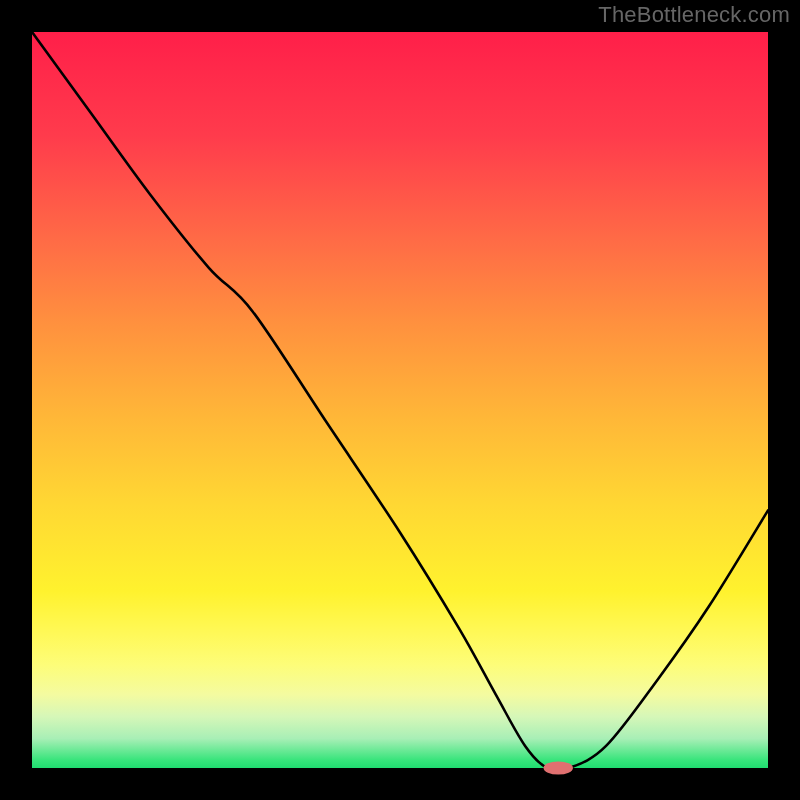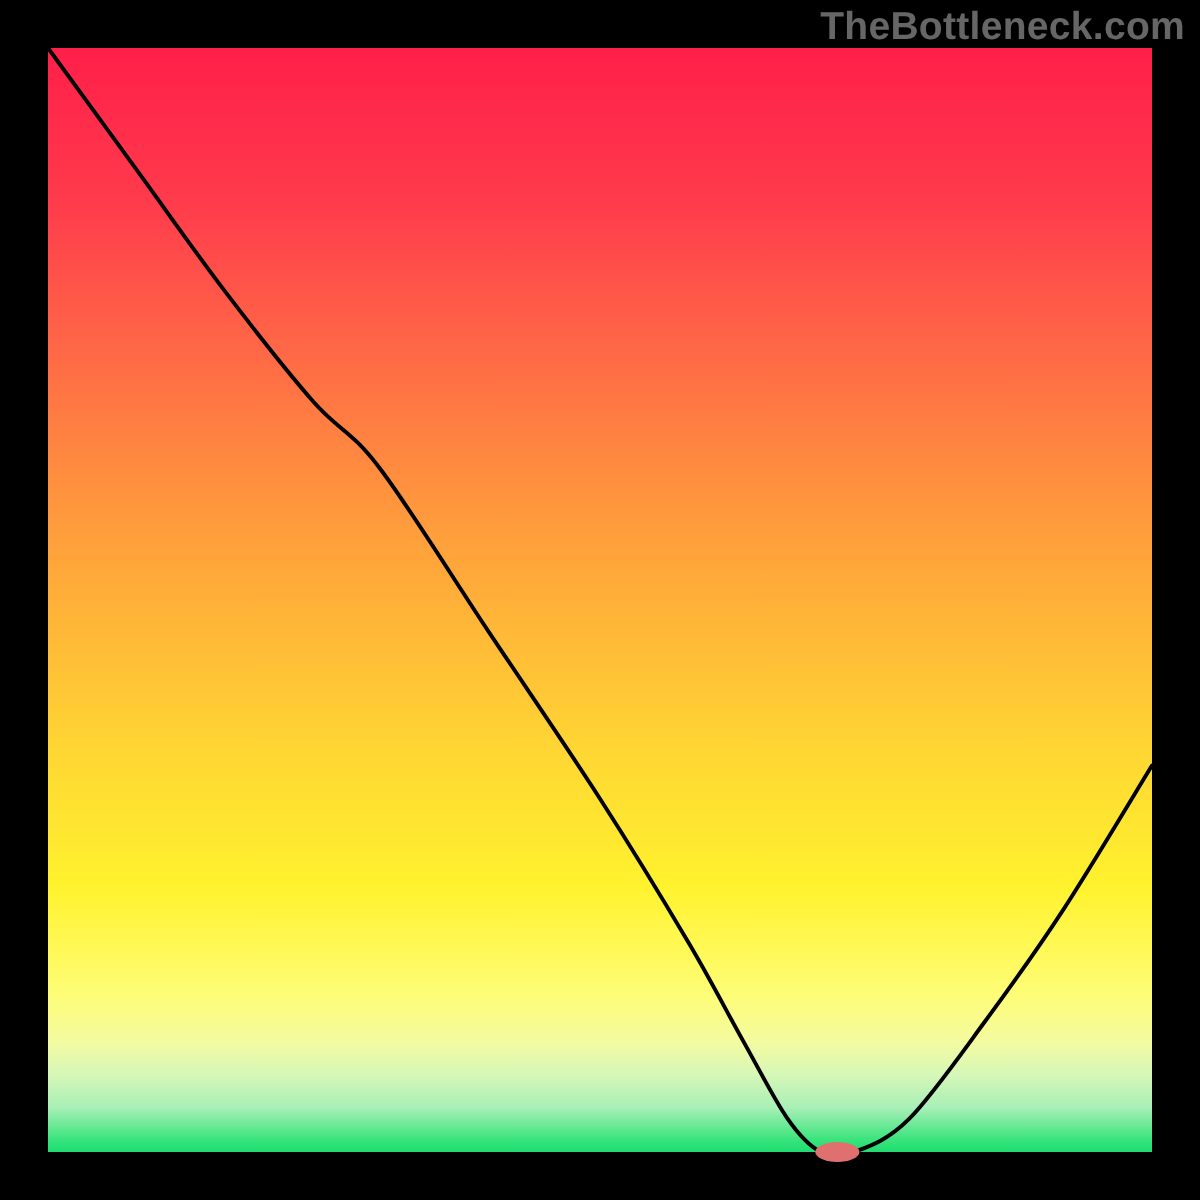--- a/index.html
+++ b/index.html
@@ -14,22 +14,22 @@
   .outer {
     position: relative;
     width: 800px;
     height: 800px;
     background: #000;
   }
   .watermark {
     position: absolute;
     top: 2px;
     right: 10px;
-    font-size: 26px;
-    font-weight: 700;
+    font-size: 22px;
+    font-weight: 400;
     color: #666;
     letter-spacing: 0.2px;
   }
   .plot-area {
     position: absolute;
     left: 32px;
     top: 32px;
     width: 736px;
     height: 736px;
     

